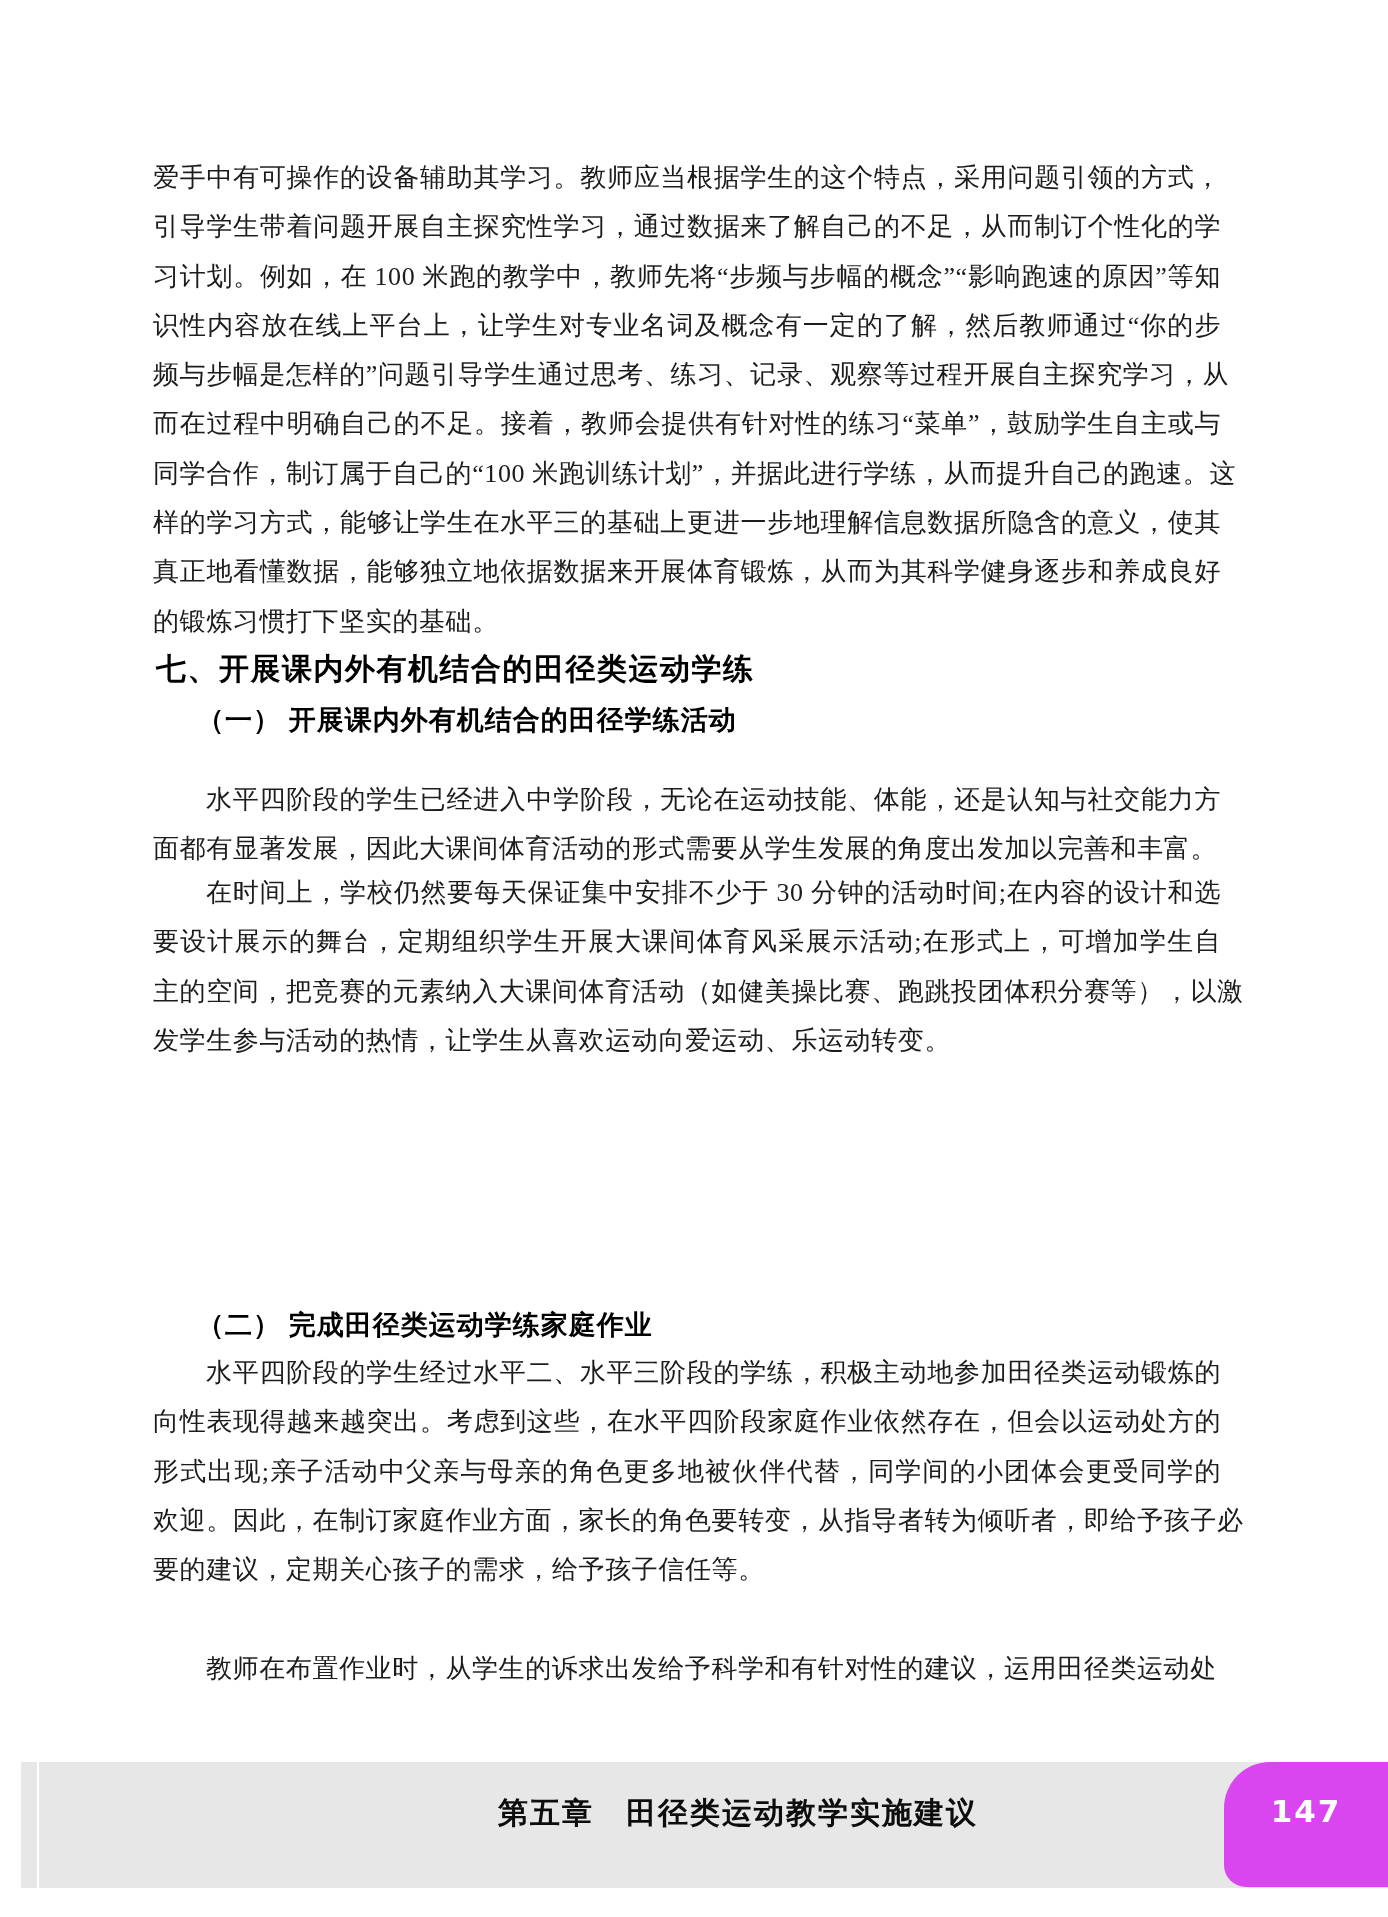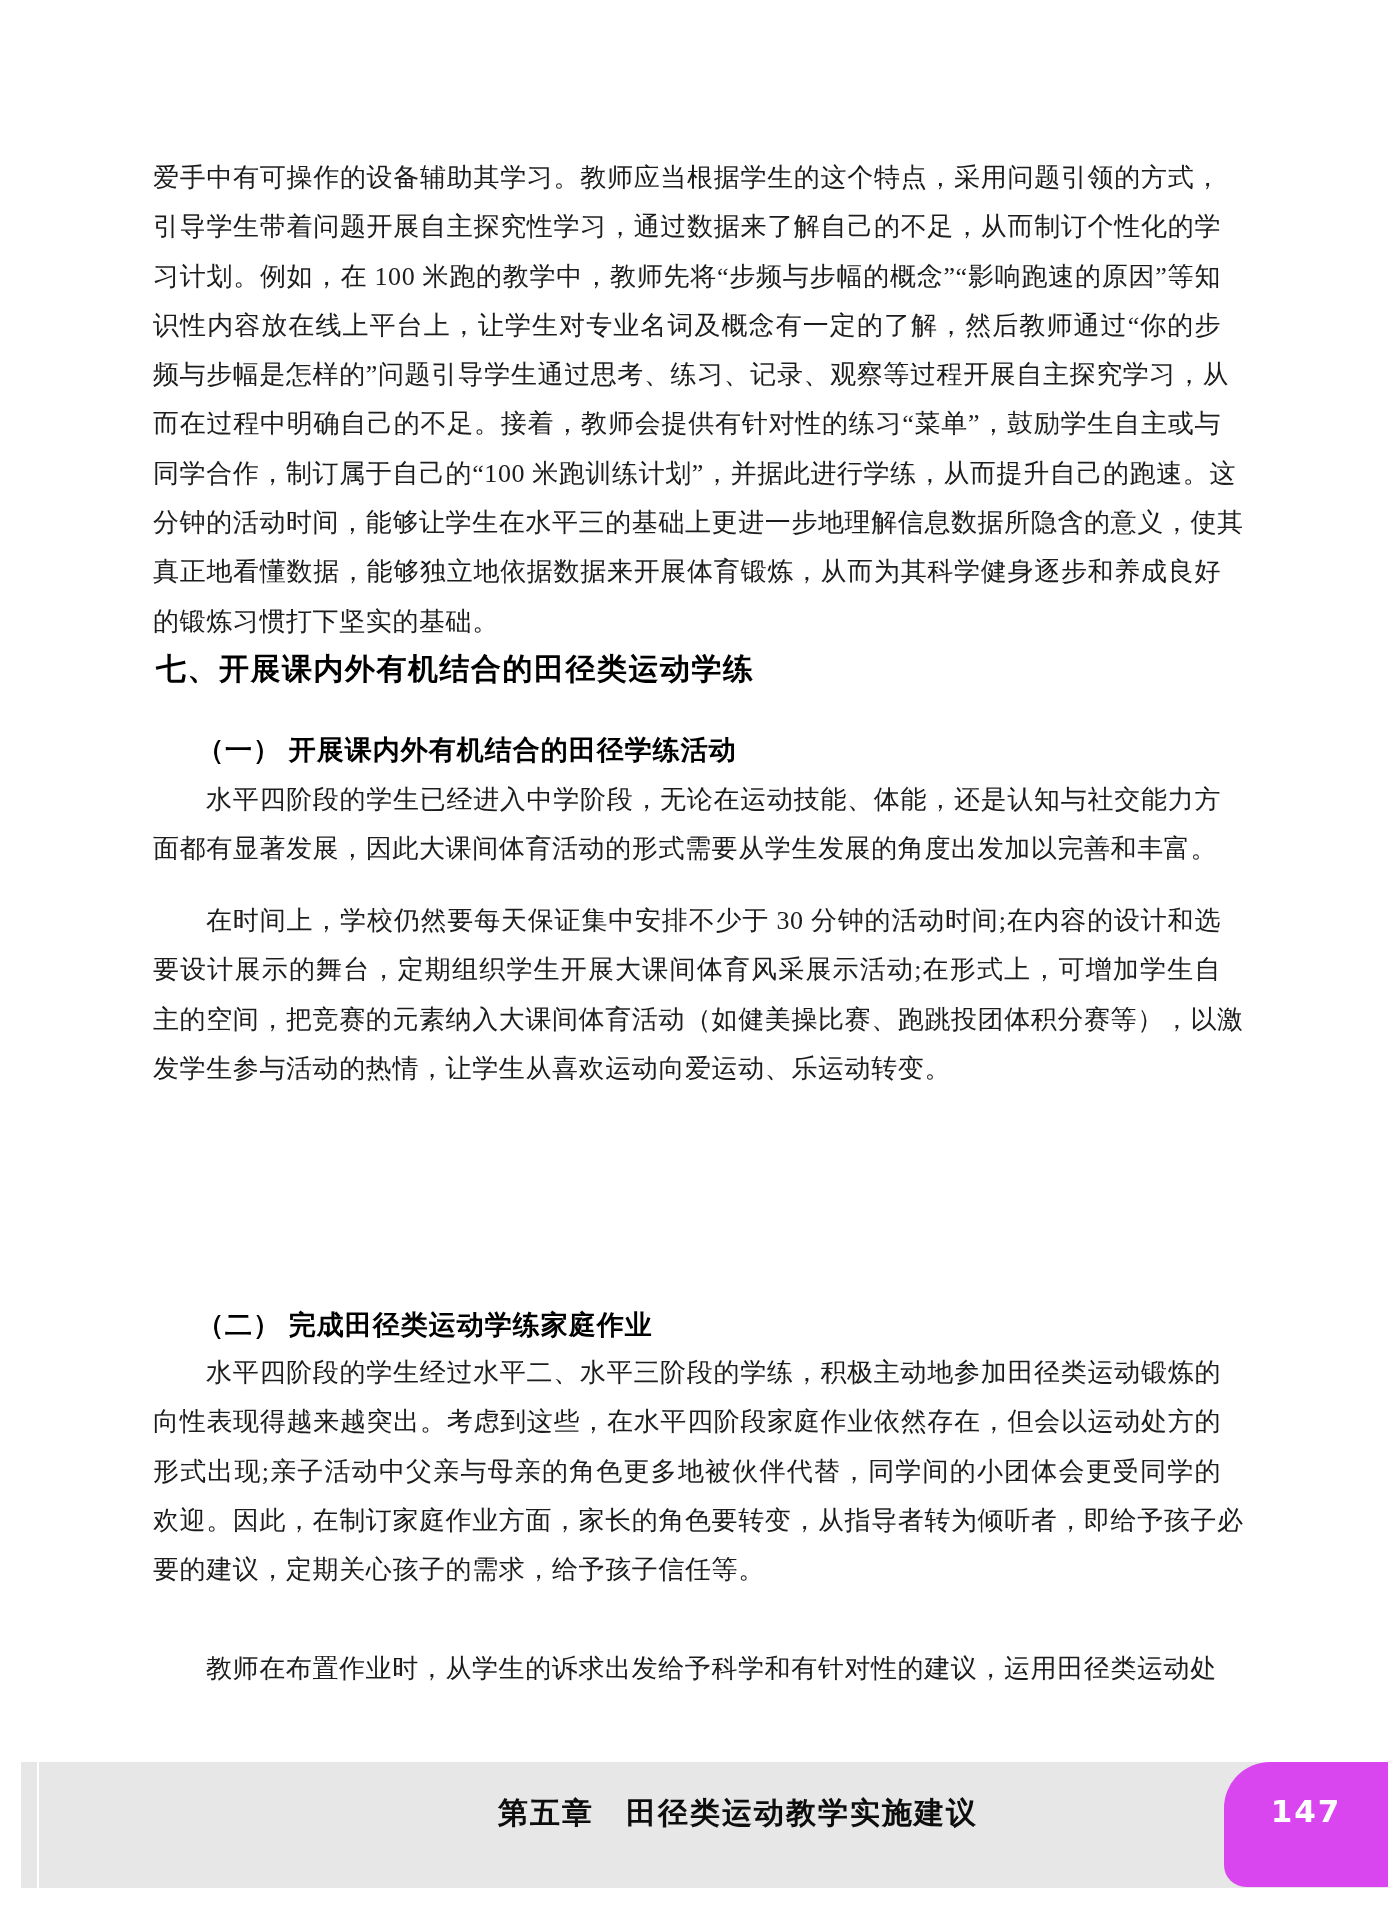--- a/index.html
+++ b/index.html
@@ -106,31 +106,31 @@
 <div id="page">
   <div id="content-area">
       <div class="block para" style="top: 153px;">
         <div class="line">爱手中有可操作的设备辅助其学习。教师应当根据学生的这个特点，采用问题引领的方式，</div>
         <div class="line">引导学生带着问题开展自主探究性学习，通过数据来了解自己的不足，从而制订个性化的学</div>
         <div class="line">习计划。例如，在 100 米跑的教学中，教师先将“步频与步幅的概念”“影响跑速的原因”等知</div>
         <div class="line">识性内容放在线上平台上，让学生对专业名词及概念有一定的了解，然后教师通过“你的步</div>
         <div class="line">频与步幅是怎样的”问题引导学生通过思考、练习、记录、观察等过程开展自主探究学习，从</div>
         <div class="line">而在过程中明确自己的不足。接着，教师会提供有针对性的练习“菜单”，鼓励学生自主或与</div>
         <div class="line">同学合作，制订属于自己的“100 米跑训练计划”，并据此进行学练，从而提升自己的跑速。这</div>
-        <div class="line">分钟的活动时间，能够让学生在水平三的基础上更进一步地理解信息数据所隐含的意义，使其</div>
+        <div class="line">样的学习方式，能够让学生在水平三的基础上更进一步地理解信息数据所隐含的意义，使其</div>
         <div class="line">真正地看懂数据，能够独立地依据数据来开展体育锻炼，从而为其科学健身逐步和养成良好</div>
         <div class="line last">的锻炼习惯打下坚实的基础。</div>
       </div>
       <div class="block h1" style="top: 620px; margin-top: 27px;">七、开展课内外有机结合的田径类运动学练</div>
-      <div class="block h2" style="top: 730px;">（一） 开展课内外有机结合的田径学练活动</div>
+      <div class="block h2" style="top: 700px;">（一） 开展课内外有机结合的田径学练活动</div>
       <div class="block para" style="top: 775px;">
         <div class="line indent">水平四阶段的学生已经进入中学阶段，无论在运动技能、体能，还是认知与社交能力方</div>
         <div class="line last">面都有显著发展，因此大课间体育活动的形式需要从学生发展的角度出发加以完善和丰富。</div>
       </div>
-      <div class="block para" style="top: 896px;">
+      <div class="block para" style="top: 868px;">
         <div class="line indent">在时间上，学校仍然要每天保证集中安排不少于 30 分钟的活动时间;在内容的设计和选</div>
         <div class="line">要设计展示的舞台，定期组织学生开展大课间体育风采展示活动;在形式上，可增加学生自</div>
         <div class="line">主的空间，把竞赛的元素纳入大课间体育活动（如健美操比赛、跑跳投团体积分赛等），以激</div>
         <div class="line last">发学生参与活动的热情，让学生从喜欢运动向爱运动、乐运动转变。</div>
       </div>
       <div class="block h2" style="top: 1305px;">（二） 完成田径类运动学练家庭作业</div>
       <div class="block para" style="top: 1348px;">
         <div class="line indent">水平四阶段的学生经过水平二、水平三阶段的学练，积极主动地参加田径类运动锻炼的</div>
         <div class="line">向性表现得越来越突出。考虑到这些，在水平四阶段家庭作业依然存在，但会以运动处方的</div>
         <div class="line">形式出现;亲子活动中父亲与母亲的角色更多地被伙伴代替，同学间的小团体会更受同学的</div>

